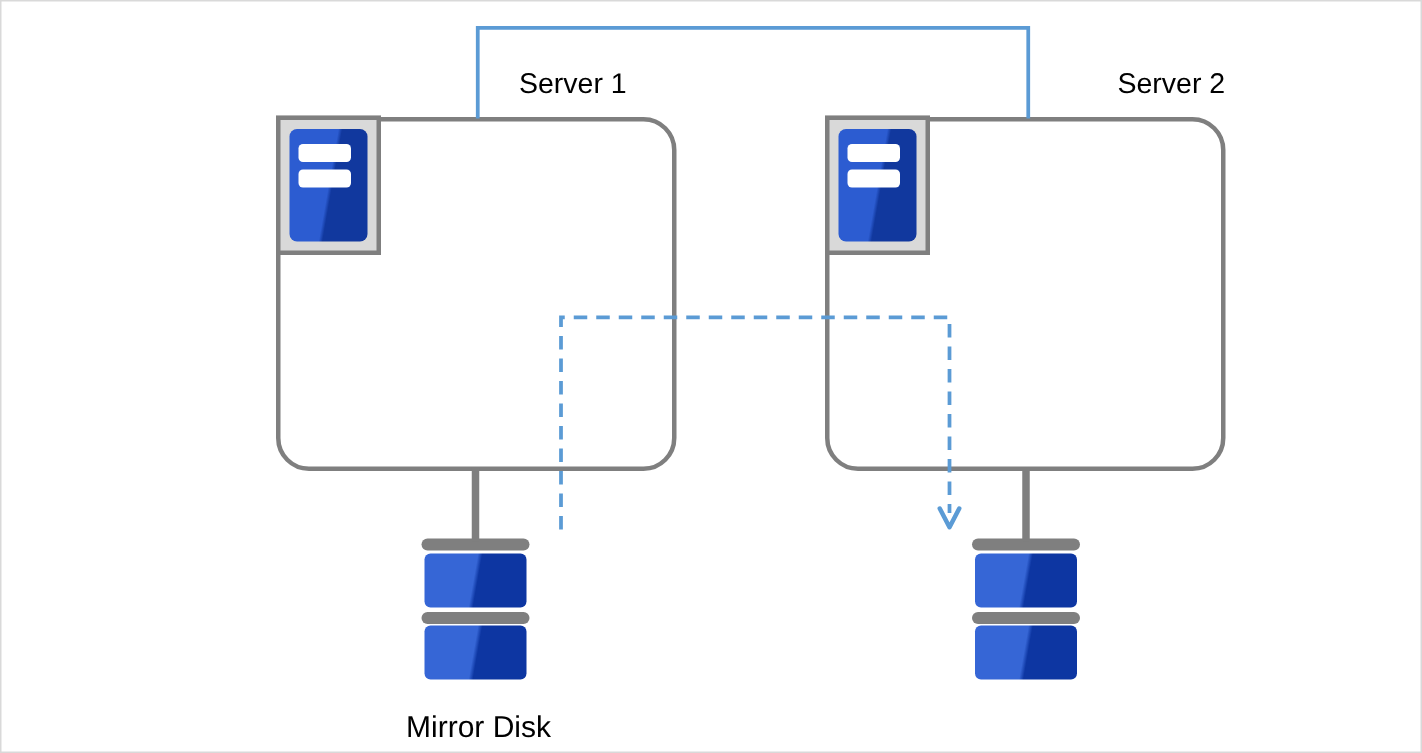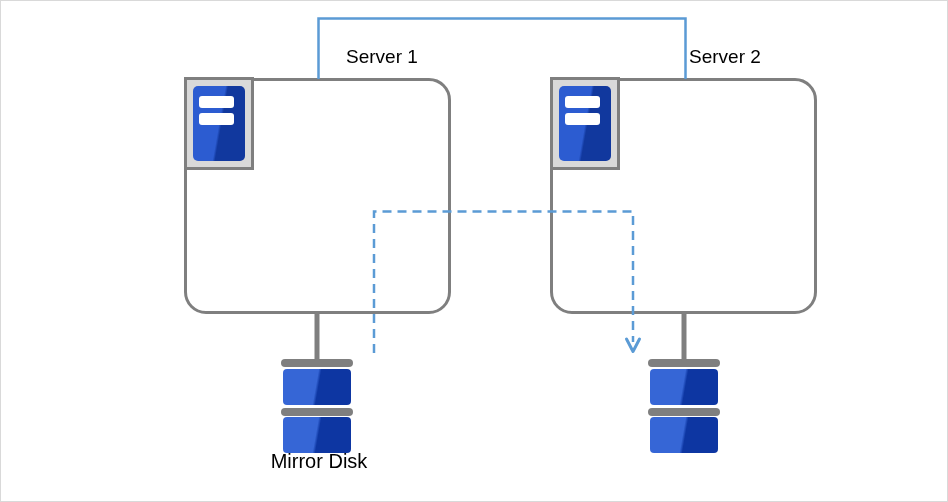--- a/index.html
+++ b/index.html
@@ -51,29 +51,29 @@
   .server-icon-bar.b1{top:10px;}
   .server-icon-bar.b2{top:27px;}
   .label{
     position:absolute;
     font-size:19px;
     line-height:24px;
     white-space:nowrap;
     z-index:4;
   }
   .server-label.s1{left:345px;top:44px;}
-  .server-label.s2{left:688px;top:44px;}
+  .server-label.s2{left:744px;top:44px;}
   .fullcopy-label{
     left:477px;top:226px;
     width:62px;
     white-space:normal;
     line-height:26px;
   }
   .mirrordisk-label{
-    left:238px;top:448px;
+    left:238px;top:472px;
     width:160px;
     text-align:center;
     font-size:20px;
   }
   .disk-cap{
     position:absolute;width:72px;height:8px;
     background:#7f7f7f;border-radius:4px;
     z-index:2;
   }
   .disk-body{

